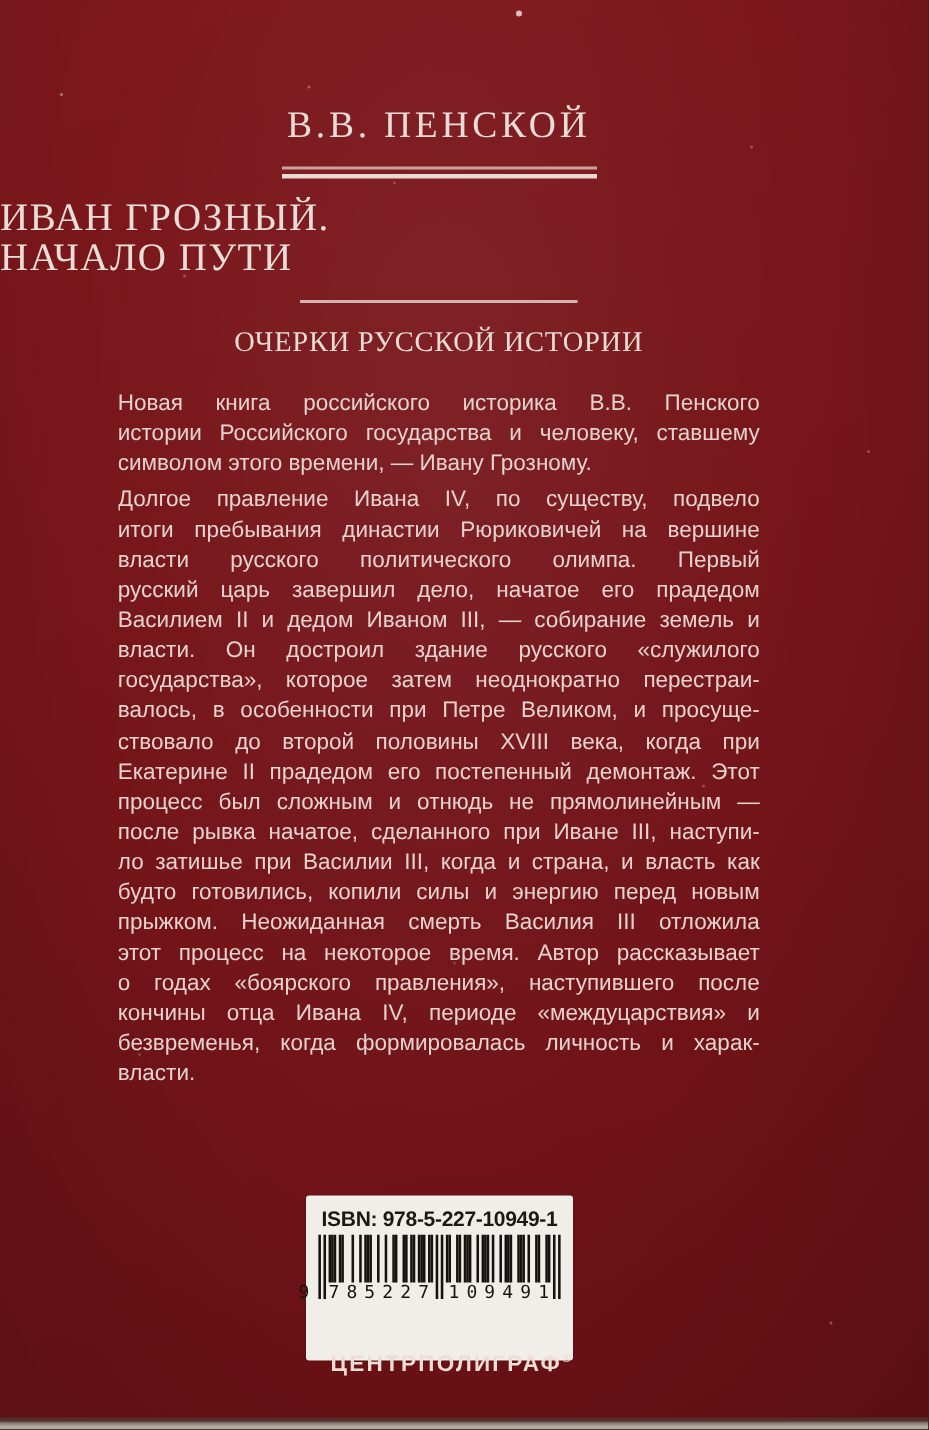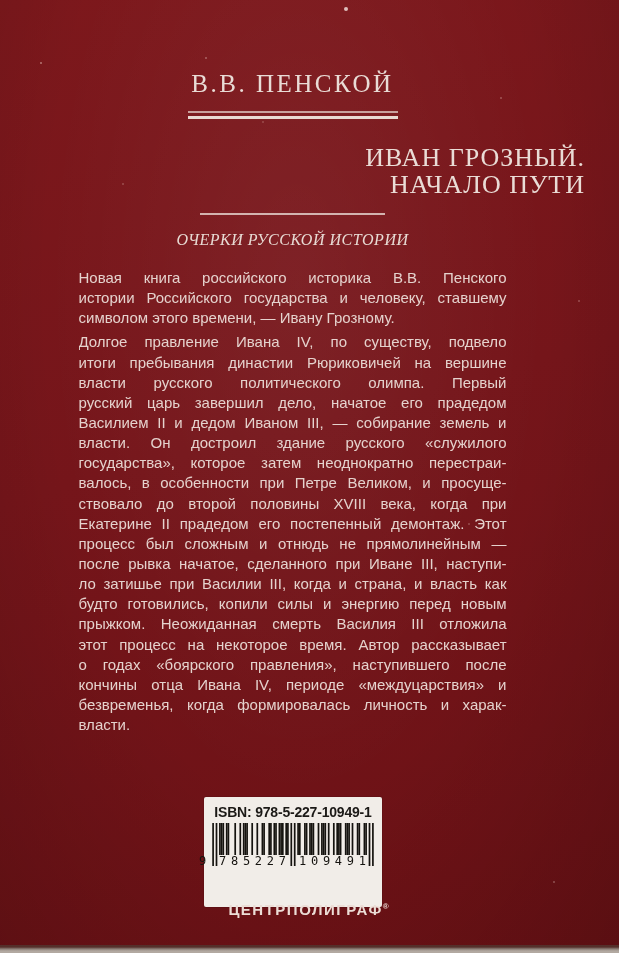--- a/index.html
+++ b/index.html
@@ -41,34 +41,34 @@
     color: #e9dcd6;
     font-size: 25px;
     letter-spacing: 2.5px;
   }
   .rule-double { width: 210px; margin: 13px auto 0; }
   .rule-double .rd-top { height: 2px; background: rgba(233,218,211,0.7); }
   .rule-double .rd-gap { height: 3px; }
   .rule-double .rd-bot { height: 3px; background: #e9dad3; }
 
   .book-title {
-    margin: 25px auto 0;
-    text-align: right;
+    margin: 12px auto 0;
+    text-align: left;
     color: #eadcd6;
     font-size: 26px;
     line-height: 27px;
     letter-spacing: 1px;
   }
   .rule-single {
     width: 185px; height: 2px;
     margin: 15px auto 0;
     background: rgba(233,218,211,0.8);
   }
   .series { margin: 16px auto 0; text-align: center; color: #e8dbd4; }
-  .series .s1 { font-size: 16px; letter-spacing: 0.5px; font-style: italic; }
+  .series .s1 { font-size: 19px; letter-spacing: 0.5px; }
   .series .s2 { font-size: 18px; margin-top: 5px; }
 
   .annotation {
     width: 428px;
     margin: 20px auto 0;
     color: #e5d2cd;
     font-family: "Liberation Sans", sans-serif;
     font-size: 15px;
   }
   .para { }
@@ -113,21 +113,21 @@
     color: #15130f;
     top: 32px;
   }
   .bc-digit { left: -13px; }
   .bc-group { display: flex; justify-content: space-between; }
   .bc-group.g1 { left: 7px;  width: 67px; }
   .bc-group.g2 { left: 87px; width: 67px; }
 
   .publisher {
     position: absolute;
-    top: 901px; left: 16px; width: 585px;
+    top: 901px; left: 8px; width: 585px;
     text-align: center;
     color: #ecddd6;
     font-family: "Liberation Sans", sans-serif;
     font-weight: bold;
     font-size: 15px;
     letter-spacing: 1.5px;
   }
   .publisher sup { font-size: 8px; letter-spacing: 0; vertical-align: 6px; }
 
   .page-edge {

